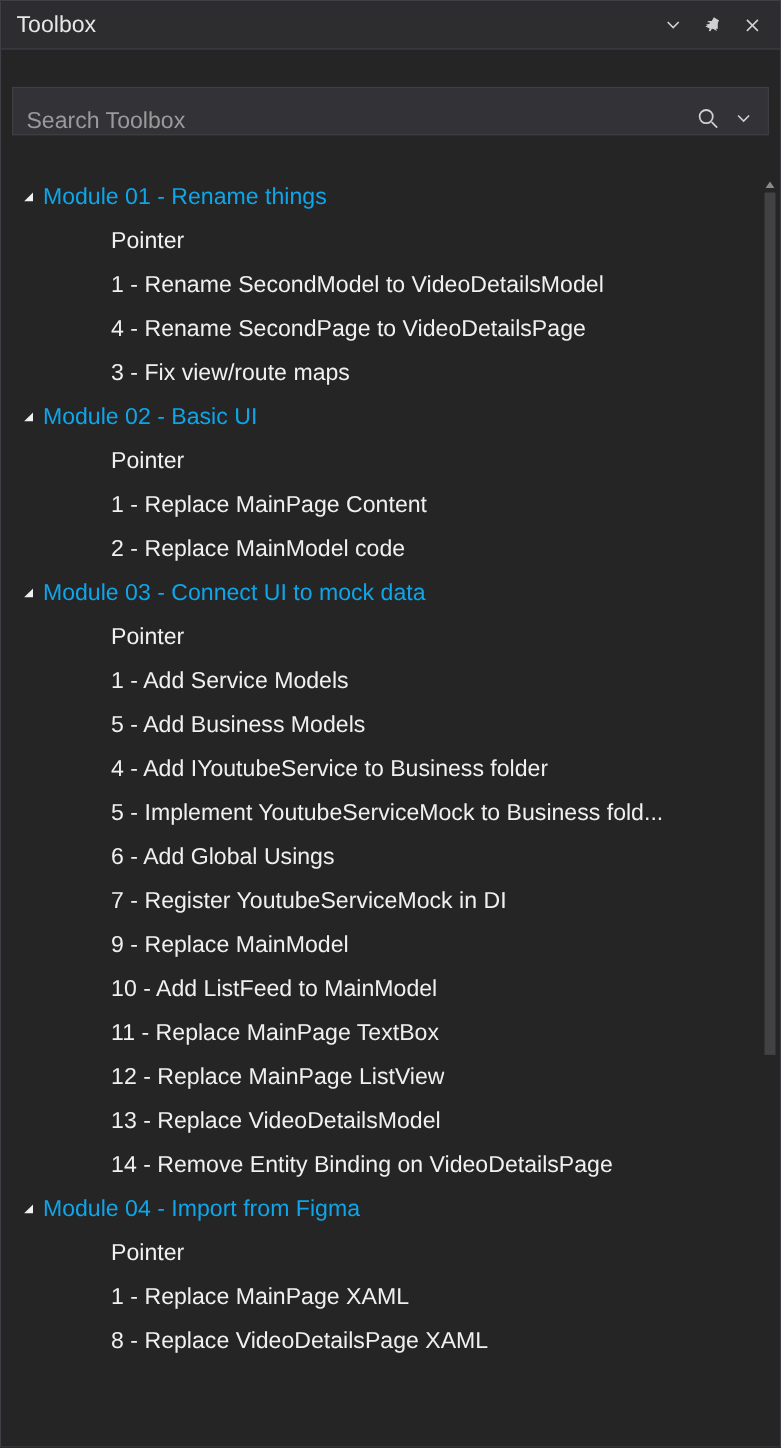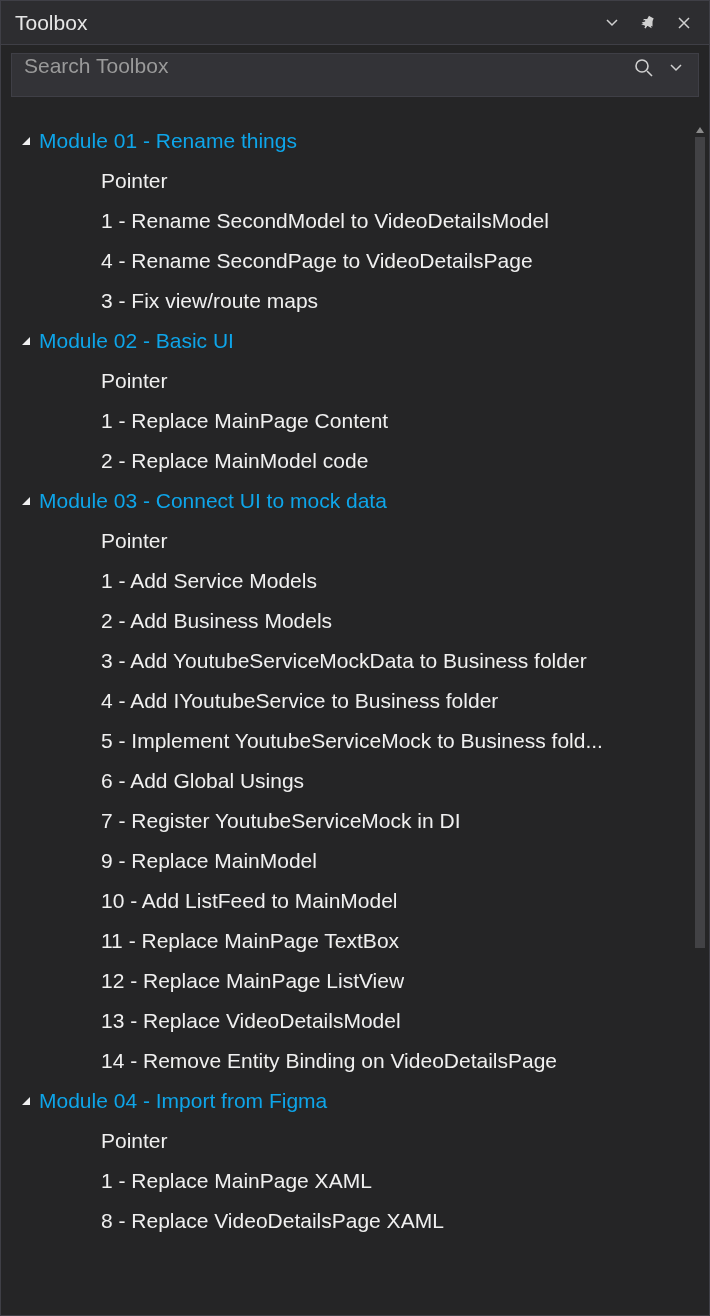--- a/index.html
+++ b/index.html
@@ -11,20 +11,21 @@
     color: #f0f0f0;
     overflow: hidden;
   }
   .panel {
     width: 710px;
     height: 1316px;
     background: #252526;
     border: 1px solid #3f3f46;
     display: flex;
     flex-direction: column;
+    gap: 26px;
   }
   .titlebar {
     height: 44px;
     display: flex;
     align-items: center;
     padding: 0 10px 0 14px;
     background: #2d2d30;
     border-bottom: 1px solid #3f3f46;
   }
   .titlebar .title {
@@ -38,22 +39,22 @@
     display: flex;
     align-items: center;
     justify-content: center;
     color: #d0d0d0;
     cursor: pointer;
     margin-left: 6px;
   }
   .titlebar .tb-btn svg { display: block; }
   .searchbar {
     display: flex;
-    align-items: flex-start;
-    margin: 8px 10px 20px 10px;
+    align-items: flex-end;
+    margin: 8px 10px 6px 10px;
     background: #333337;
     border: 1px solid #3f3f46;
     height: 44px;
     padding: 0 8px 0 12px;
   }
   .searchbar input {
     flex: 1;
     background: transparent;
     border: none;
     outline: none;
@@ -235,24 +236,21 @@
           </span>
           <span>Module 03 - Connect UI to mock data</span>
         </div>
         <div class="tree-item">
           <span>Pointer</span>
         </div>
         <div class="tree-item">
           <span>1 - Add Service Models</span>
         </div>
         <div class="tree-item">
-          <span>2 - Add Business Models</span>
-        </div>
-        <div class="tree-item">
-          <span>3 - Add YoutubeServiceMockData to Business folder</span>
+          <span>5 - Add Business Models</span>
         </div>
         <div class="tree-item">
           <span>4 - Add IYoutubeService to Business folder</span>
         </div>
         <div class="tree-item">
           <span>5 - Implement YoutubeServiceMock to Business fold...</span>
         </div>
         <div class="tree-item">
           <span>6 - Add Global Usings</span>
         </div>

